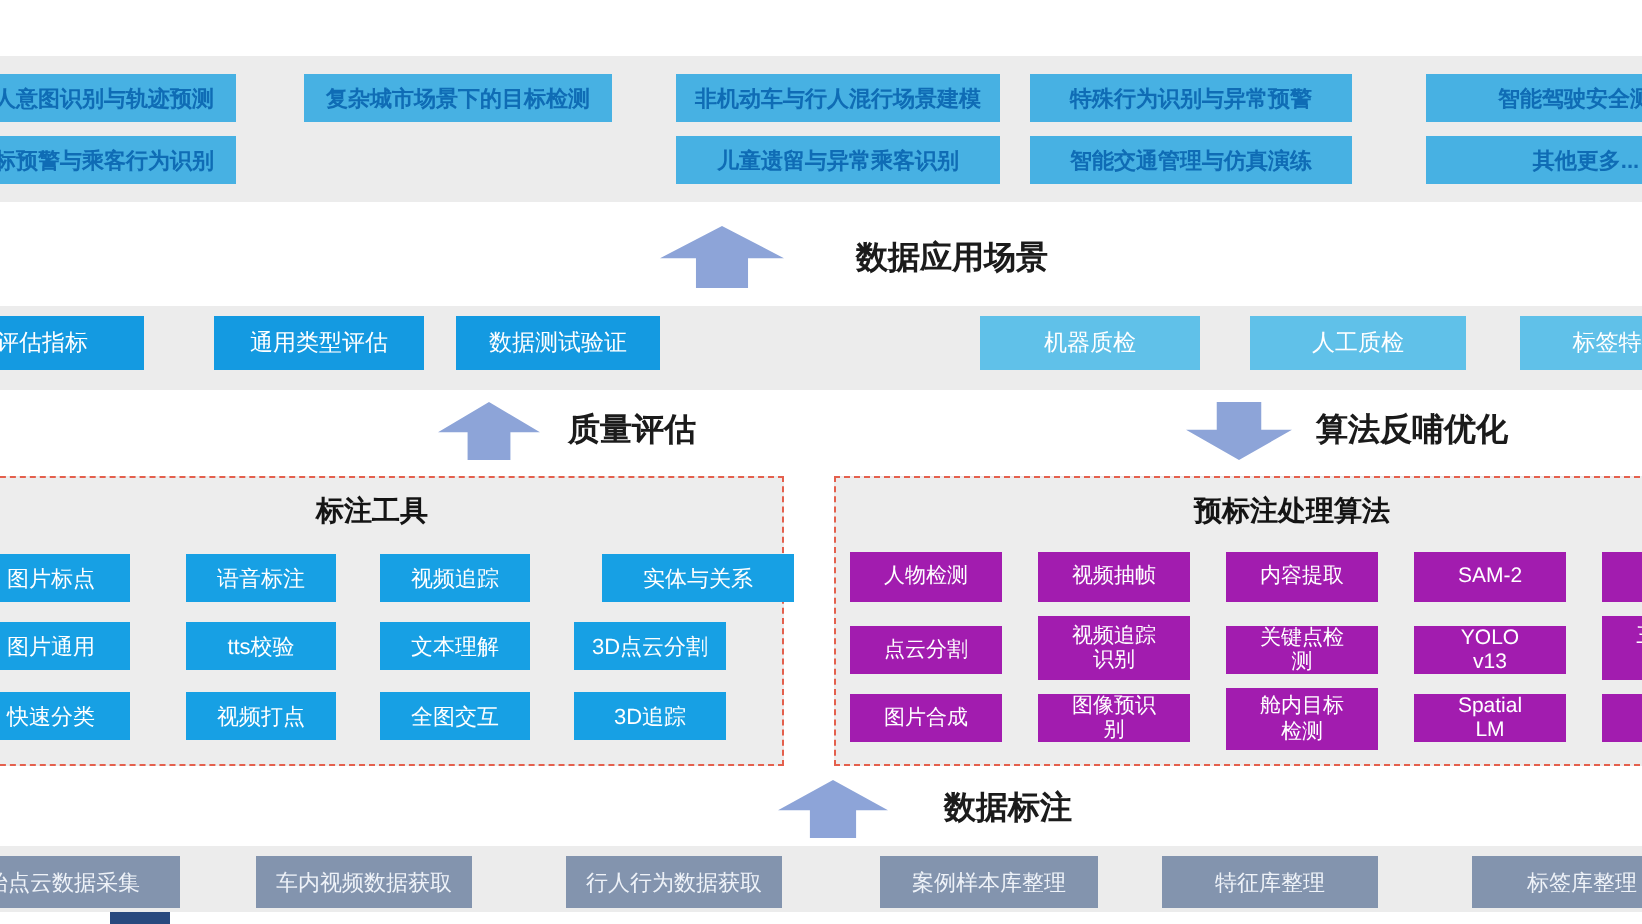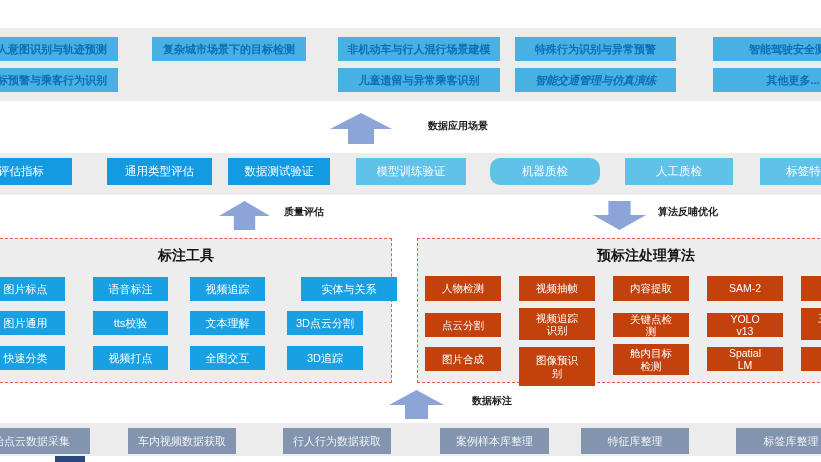--- a/index.html
+++ b/index.html
@@ -9,26 +9,26 @@
   }
   .band{position:absolute;left:0;right:0;background:#ececec;}
   .box{
     position:absolute;display:flex;align-items:center;justify-content:center;
     text-align:center;box-sizing:border-box;white-space:nowrap;
   }
   .scenario{background:#47b1e3;color:#0f6cb5;font-weight:600;font-size:11px;}
   .eval-dark{background:#149ae1;color:#ffffff;font-size:11.5px;}
   .eval-light{background:#60c1e9;color:#ffffff;font-size:11.5px;}
   .tool{background:#17a0e4;color:#ffffff;font-size:11px;}
-  .algo{background:#c2410c;color:#ffffff;font-size:10.5px;line-height:1.15;padding:1px 16px;white-space:normal;}
+  .algo{background:#a21caf;color:#ffffff;font-size:10.5px;line-height:1.15;padding:1px 16px;white-space:normal;}
   .source{background:#8394ae;color:#eef2f8;font-size:11px;}
   .arrow{position:absolute;background:#8da4d8;}
   .arrow.up{clip-path:polygon(50% 0,100% 52%,71% 52%,71% 100%,29% 100%,29% 52%,0 52%);}
   .arrow.down{clip-path:polygon(50% 100%,100% 48%,71% 48%,71% 0,29% 0,29% 48%,0 48%);}
-  .flow-label{position:absolute;font-size:10px;font-weight:bold;color:#1b1b1b;}
+  .flow-label{position:absolute;font-size:16px;font-weight:bold;color:#1b1b1b;}
   .section{position:absolute;border:1px dashed #e4604d;background:#ededed;box-sizing:border-box;}
   .section-title{position:absolute;top:8px;left:0;right:0;text-align:center;font-size:14px;font-weight:bold;color:#141414;}
   .partial{position:absolute;background:#29497e;}
 </style>
 </head>
 <body>
 
 <div id="stage">
 
   <div class="band" style="top:28px;height:73px"></div>
@@ -55,27 +55,26 @@
   </div>
 
   <div class="partial" style="left:55px;top:456px;width:30px;height:6px"></div>
 <div class="box scenario" style="left: -25px; top: 37px; width: 143px; height: 24px;">行人意图识别与轨迹预测</div>
     <div class="box scenario" style="left: 152px; top: 37px; width: 154px; height: 24px;">复杂城市场景下的目标检测</div>
     <div class="box scenario" style="left: 338px; top: 37px; width: 162px; height: 24px;">非机动车与行人混行场景建模</div>
     <div class="box scenario" style="left: 515px; top: 37px; width: 161px; height: 24px;">特殊行为识别与异常预警</div>
     <div class="box scenario" style="left: 713px; top: 37px; width: 160px; height: 24px;">智能驾驶安全测试</div>
     <div class="box scenario" style="left: -25px; top: 68px; width: 143px; height: 24px;">目标预警与乘客行为识别</div>
     <div class="box scenario" style="left: 338px; top: 68px; width: 162px; height: 24px;">儿童遗留与异常乘客识别</div>
-    <div class="box scenario" style="left: 515px; top: 68px; width: 161px; height: 24px; font-style: italic;">智能交通管理与仿真演练</div>
+    <div class="box scenario" style="left: 515px; top: 68px; width: 161px; height: 24px;">智能交通管理与仿真演练</div>
     <div class="box scenario" style="left: 713px; top: 68px; width: 160px; height: 24px;">其他更多...</div>
     <div class="box eval-dark" style="left: -30px; top: 158px; width: 102px; height: 27px;">评估指标</div>
     <div class="box eval-dark" style="left: 95px; top: 158px; width: 105px; height: 27px; margin-left: 12px;">通用类型评估</div>
     <div class="box eval-dark" style="left: 228px; top: 158px; width: 102px; height: 27px;">数据测试验证</div>
-    <div class="box eval-light" style="left: 356px; top: 158px; width: 110px; height: 27px;">模型训练验证</div>
-    <div class="box eval-light" style="left: 490px; top: 158px; width: 110px; height: 27px; border-radius: 10px;">机器质检</div>
+    <div class="box eval-light" style="left: 490px; top: 158px; width: 110px; height: 27px;">机器质检</div>
     <div class="box eval-light" style="left: 625px; top: 158px; width: 108px; height: 27px;">人工质检</div>
     <div class="box eval-light" style="left: 760px; top: 158px; width: 110px; height: 27px;">标签特征库</div>
     <div class="box tool" style="left: -14px; top: 277px; width: 79px; height: 24px;">图片标点</div>
     <div class="box tool" style="left: 93px; top: 277px; width: 75px; height: 24px;">语音标注</div>
     <div class="box tool" style="left: 190px; top: 277px; width: 75px; height: 24px;">视频追踪</div>
     <div class="box tool" style="left: 301px; top: 277px; width: 96px; height: 24px;">实体与关系</div>
     <div class="box tool" style="left: -14px; top: 311px; width: 79px; height: 24px;">图片通用</div>
     <div class="box tool" style="left: 93px; top: 311px; width: 75px; height: 24px;">tts校验</div>
     <div class="box tool" style="left: 190px; top: 311px; width: 75px; height: 24px;">文本理解</div>
     <div class="box tool" style="left: 287px; top: 311px; width: 76px; height: 24px;">3D点云分割</div>
@@ -87,21 +86,21 @@
     <div class="box algo" style="left: 519px; top: 276px; width: 76px; height: 25px;">视频抽帧</div>
     <div class="box algo" style="left: 613px; top: 276px; width: 76px; height: 25px;">内容提取</div>
     <div class="box algo" style="left: 707px; top: 276px; width: 76px; height: 25px;">SAM-2</div>
     <div class="box algo" style="left: 801px; top: 276px; width: 76px; height: 25px;">3D分割</div>
     <div class="box algo" style="left: 425px; top: 313px; width: 76px; height: 24px;">点云分割</div>
     <div class="box algo" style="left: 519px; top: 308px; width: 76px; height: 32px;">视频追踪识别</div>
     <div class="box algo" style="left: 613px; top: 313px; width: 76px; height: 24px;">关键点检测</div>
     <div class="box algo" style="left: 707px; top: 313px; width: 76px; height: 24px;">YOLO v13</div>
     <div class="box algo" style="left: 801px; top: 308px; width: 76px; height: 32px;">三维重建生成</div>
     <div class="box algo" style="left: 425px; top: 347px; width: 76px; height: 24px;">图片合成</div>
-    <div class="box algo" style="left: 519px; top: 347px; width: 76px; height: 39px;">图像预识别</div>
+    <div class="box algo" style="left: 519px; top: 347px; width: 76px; height: 24px;">图像预识别</div>
     <div class="box algo" style="left: 613px; top: 344px; width: 76px; height: 31px;">舱内目标检测</div>
     <div class="box algo" style="left: 707px; top: 347px; width: 76px; height: 24px;">Spatial LM</div>
     <div class="box algo" style="left: 801px; top: 347px; width: 76px; height: 24px;">更多...</div>
     <div class="box source" style="left: -38px; top: 428px; width: 128px; height: 26px;">原始点云数据采集</div>
     <div class="box source" style="left: 128px; top: 428px; width: 108px; height: 26px;">车内视频数据获取</div>
     <div class="box source" style="left: 283px; top: 428px; width: 108px; height: 26px;">行人行为数据获取</div>
     <div class="box source" style="left: 440px; top: 428px; width: 109px; height: 26px;">案例样本库整理</div>
     <div class="box source" style="left: 581px; top: 428px; width: 108px; height: 26px;">特征库整理</div>
     <div class="box source" style="left: 736px; top: 428px; width: 110px; height: 26px;">标签库整理</div>
   </div>

